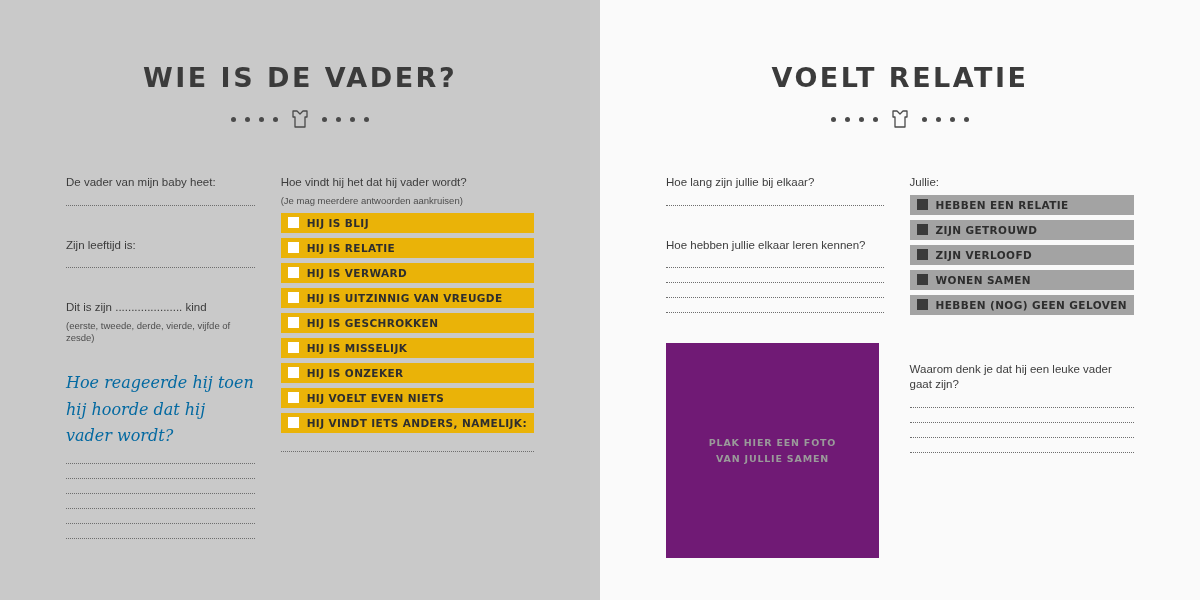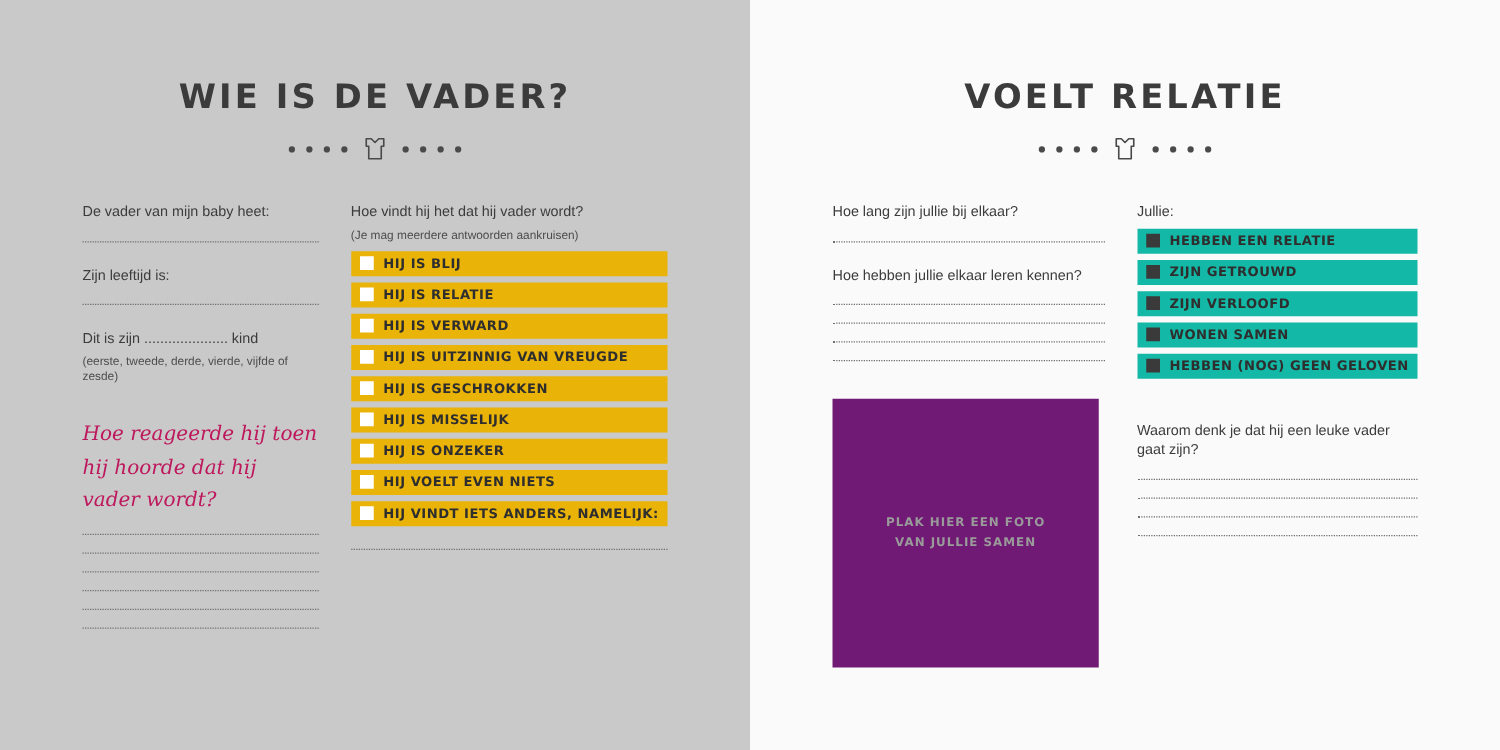--- a/index.html
+++ b/index.html
@@ -68,41 +68,41 @@
     padding: 0 66px;
     margin-top: 30px;
   }
   .col {
     flex: 1;
   }
   .q {
     font-size: 11.5px;
     color: #3c3c3c;
     line-height: 1.35;
-    margin: 4px 0 4px 0;
+    margin: 16px 0 4px 0;
   }
   .q-sub {
     font-size: 9.5px;
     color: #4d4d4d;
     margin: 0 0 6px 0;
     line-height: 1.3;
   }
   .dotline {
     border-bottom: 1.5px dotted #6e6e6e;
     height: 0;
     margin: 14px 0 0 0;
   }
   .gap-lg { height: 16px; }
 
   .script {
     font-family: "DejaVu Serif", serif;
     font-style: italic;
     font-size: 16px;
     line-height: 1.65;
-    color: #be185d;
+    color: #0369a1;
     margin: 26px 0 6px 0;
   }
 
   .checkrow {
     display: flex;
     align-items: center;
     gap: 8px;
     background: #eab308;
     padding: 4px 7px;
     margin-bottom: 5px;
@@ -114,21 +114,21 @@
     flex: 0 0 auto;
   }
   .checkrow .lbl {
     font-family: "DejaVu Sans", sans-serif;
     font-weight: bold;
     font-size: 10.5px;
     letter-spacing: 0.4px;
     color: #2e2e2e;
     white-space: nowrap;
   }
-  .page-right .checkrow { background: #14b8a6; }
+  .page-right .checkrow { background: #a3a3a3; }
   .page-right .checkrow .box { background: #3a3a3a; }
 
   .dotline-after-list { margin-top: 18px; }
 
   .photo-box {
     background: #701a75;
     width: 213px;
     height: 215px;
     margin-top: 30px;
     display: flex;

